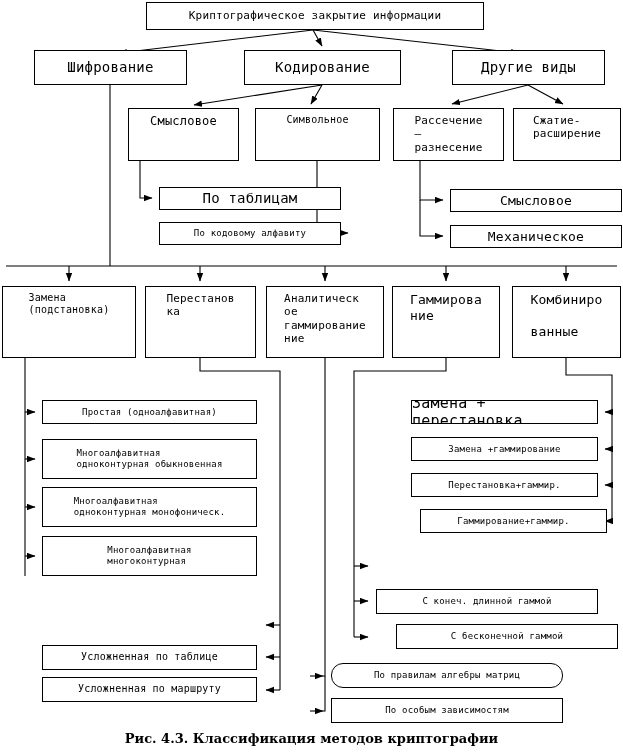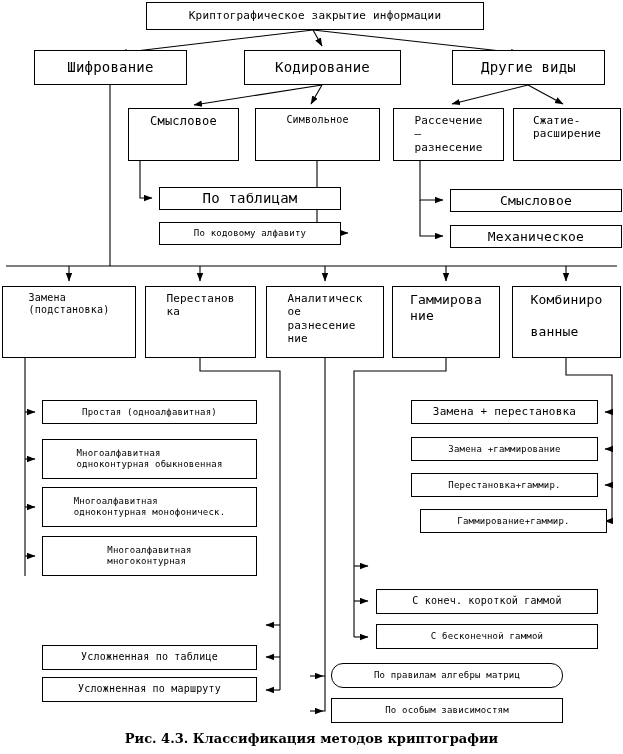--- a/index.html
+++ b/index.html
@@ -143,45 +143,46 @@
   <div class="node-box" style="left: 159px; top: 222px; width: 182px; height: 23px; font-size: 9px;">По кодовому алфавиту</div>
   <div class="node-box" style="left: 450px; top: 189px; width: 172px; height: 23px; font-size: 13px;">Смысловое</div>
   <div class="node-box" style="left: 450px; top: 225px; width: 172px; height: 23px; font-size: 13px;">Механическое</div>
 
   <div class="node-box align-top" style="left: 2px; top: 286px; width: 134px; height: 72px; font-size: 10px;">Замена
 (подстановка)</div>
   <div class="node-box align-top" style="left: 145px; top: 286px; width: 111px; height: 72px; font-size: 11px;">Перестанов
 ка</div>
   <div class="node-box align-top" style="left: 266px; top: 286px; width: 118px; height: 72px; font-size: 11px;">Аналитическ
 ое
-разнесение
+гаммирование
 ние</div>
   <div class="node-box align-top" style="left: 392px; top: 286px; width: 108px; height: 72px; font-size: 13px;">Гаммирова
 ние</div>
   <div class="node-box align-top" style="left: 512px; top: 286px; width: 109px; height: 72px; font-size: 13px;">Комбиниро
 
 ванные</div>
 
   <div class="node-box" style="left: 42px; top: 400px; width: 215px; height: 24px; font-size: 9px;">Простая (одноалфавитная)</div>
   <div class="node-box" style="left: 42px; top: 439px; width: 215px; height: 40px; font-size: 9px;">Многоалфавитная
 одноконтурная обыкновенная</div>
   <div class="node-box" style="left: 42px; top: 487px; width: 215px; height: 40px; font-size: 9px;">Многоалфавитная
 одноконтурная монофоническ.</div>
   <div class="node-box" style="left: 42px; top: 536px; width: 215px; height: 40px; font-size: 9px;">Многоалфавитная
 многоконтурная</div>
 
   <div class="node-box" style="left: 42px; top: 645px; width: 215px; height: 25px; font-size: 10px;">Усложненная по таблице</div>
   <div class="node-box" style="left: 42px; top: 677px; width: 215px; height: 25px; font-size: 10px;">Усложненная по маршруту</div>
 
-  <div class="node-box" style="left: 411px; top: 400px; width: 187px; height: 24px; font-size: 11px;">Замена + перестановка</div>
+  <div class="node-box" style="left: 411px; top: 400px; width: 187px; height: 24px; font-size: 15px;">Замена + перестановка</div>
   <div class="node-box" style="left: 411px; top: 437px; width: 187px; height: 24px; font-size: 9px;">Замена +гаммирование</div>
   <div class="node-box" style="left: 411px; top: 473px; width: 187px; height: 24px; font-size: 9px;">Перестановка+гаммир.</div>
   <div class="node-box" style="left: 411px; top: 509px; width: 187px; height: 24px; font-size: 9px; margin-left: 9px;">Гаммирование+гаммир.</div>
 
   <div class="node-box" style="left: 376px; top: 553px; width: 222px; height: 25px; font-size: 10px; margin-top: 36px;">С конеч. короткой гаммой</div>
-  <div class="node-box" style="left: 376px; top: 624px; width: 222px; height: 25px; font-size: 9px;">С бесконечной гаммой</div>
+  <div class="node-box" style="left: 376px; top: 589px; width: 222px; height: 25px; font-size: 9px;">С конеч. длинной гаммой</div>
+  <div class="node-box" style="left: 396px; top: 624px; width: 222px; height: 25px; font-size: 9px;">С бесконечной гаммой</div>
 
   <div class="node-box" style="left: 331px; top: 663px; width: 232px; height: 25px; font-size: 9px; border-radius: 12px;">По правилам алгебры матриц</div>
   <div class="node-box" style="left: 331px; top: 698px; width: 232px; height: 25px; font-size: 9px;">По особым зависимостям</div>
 
   <div class="caption" style="top: 731px; font-size: 13px;">Рис. 4.3. Классификация методов криптографии</div>
 
 </div>
 
 </body></html>

